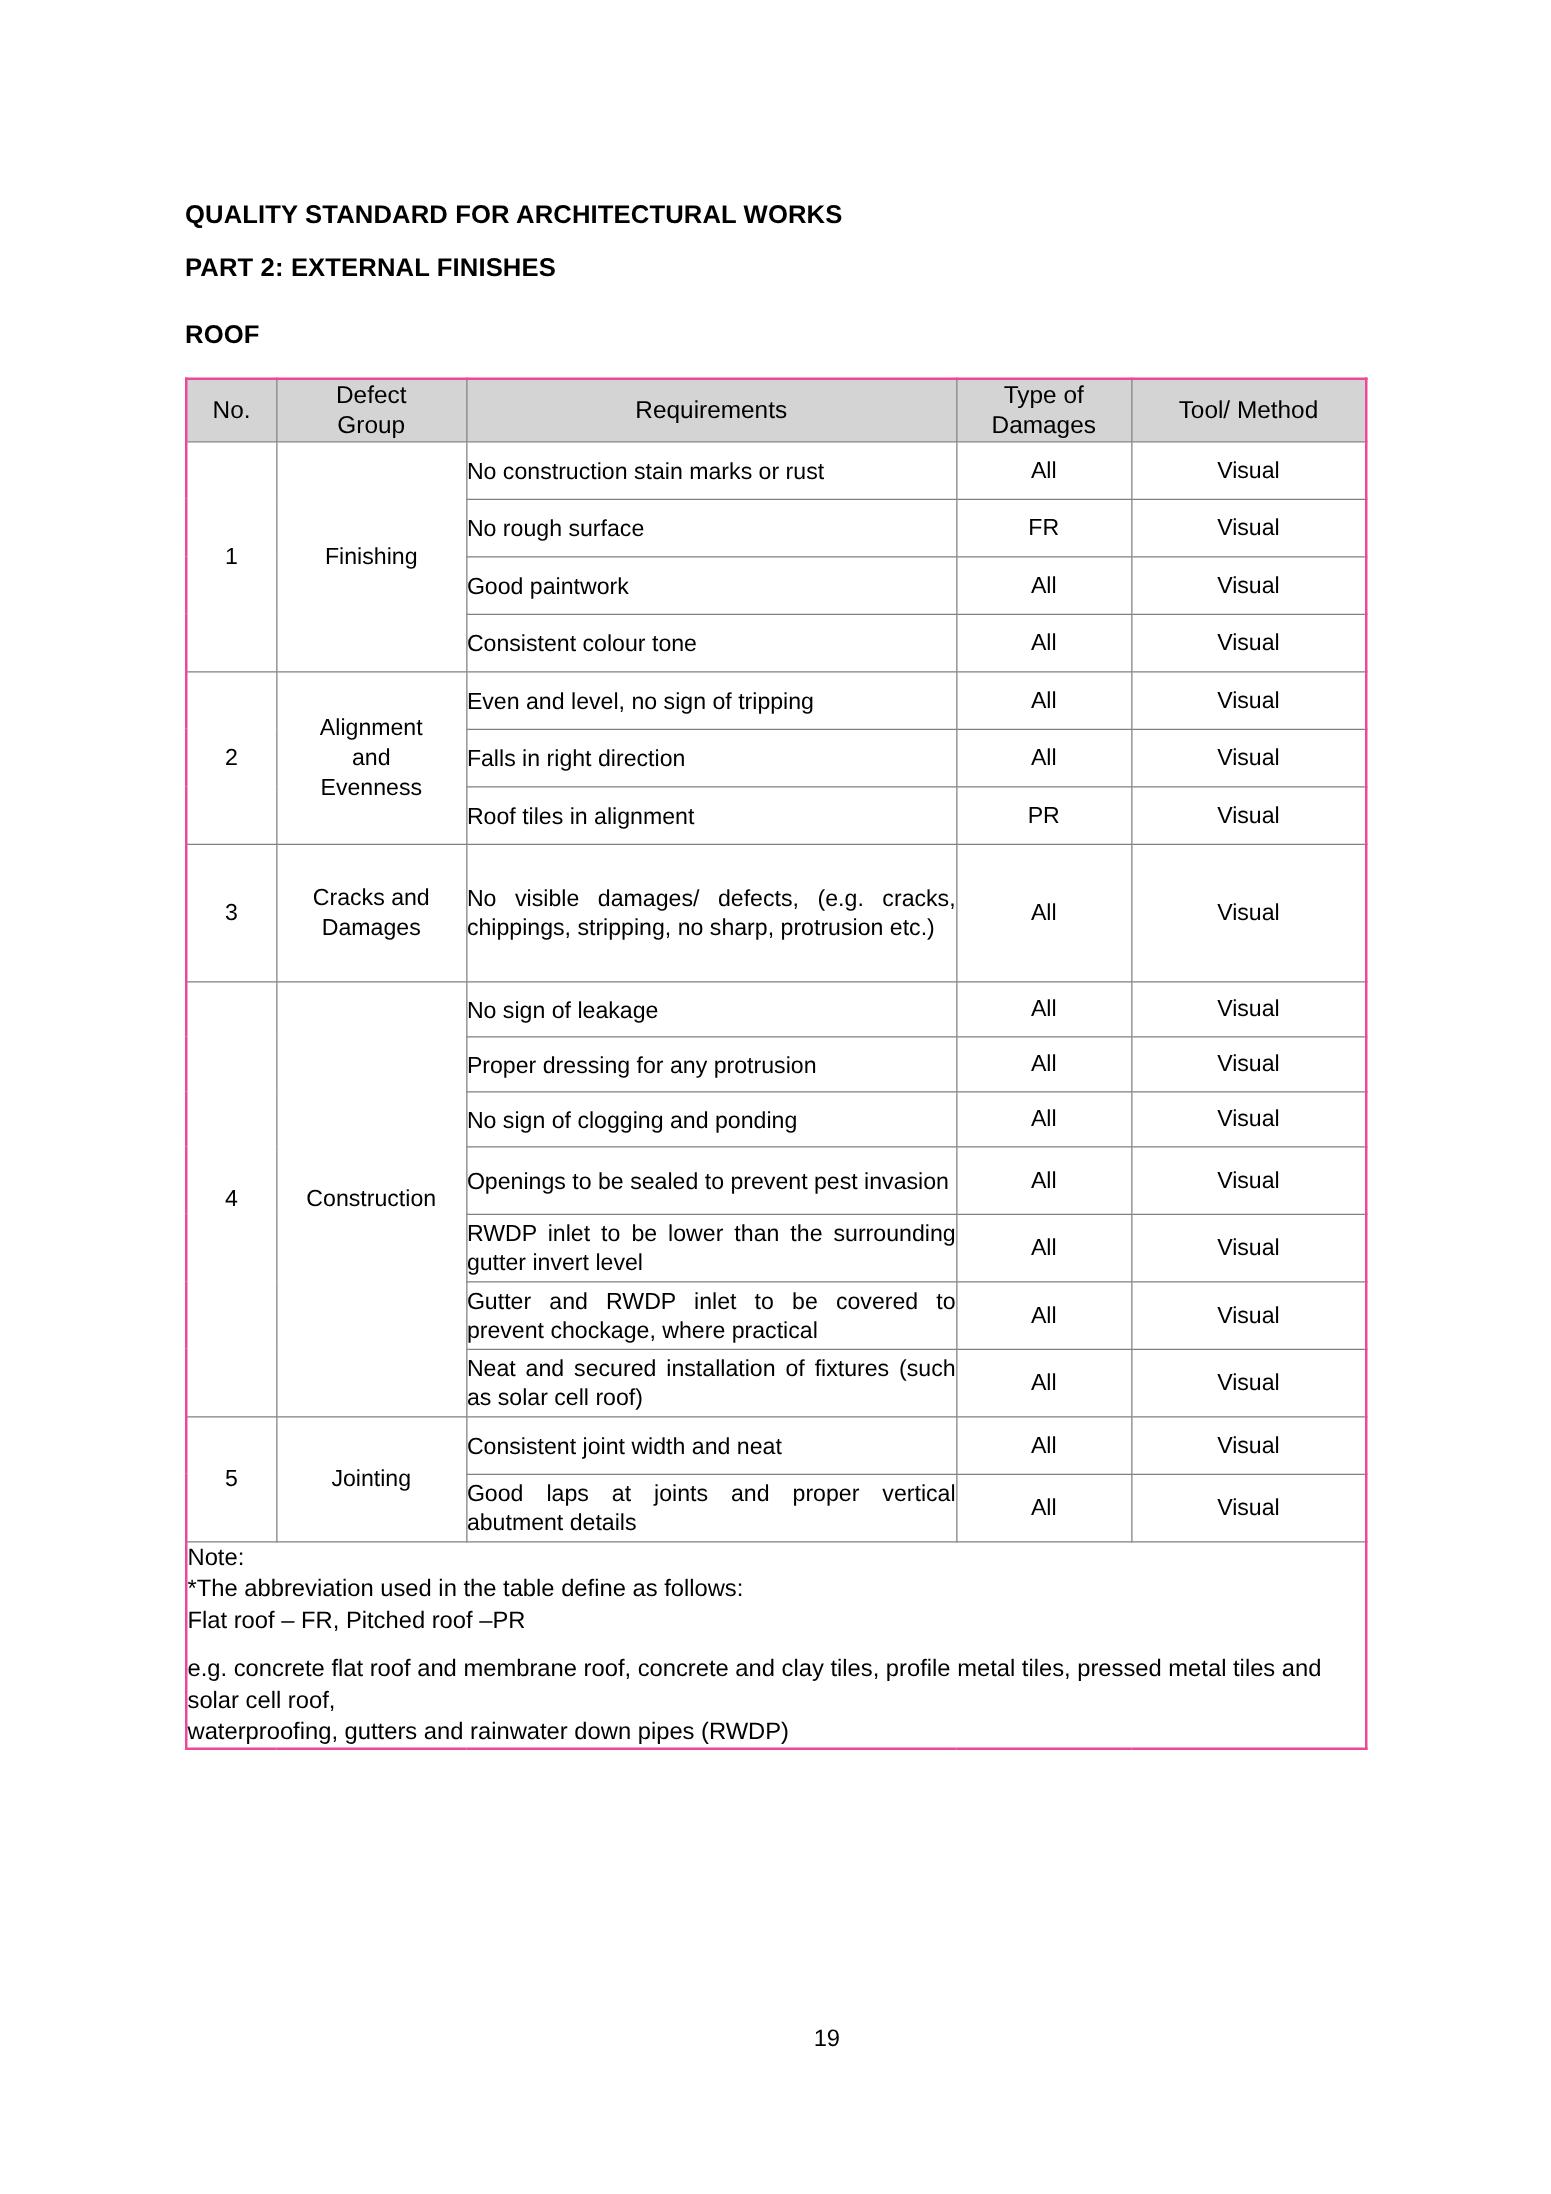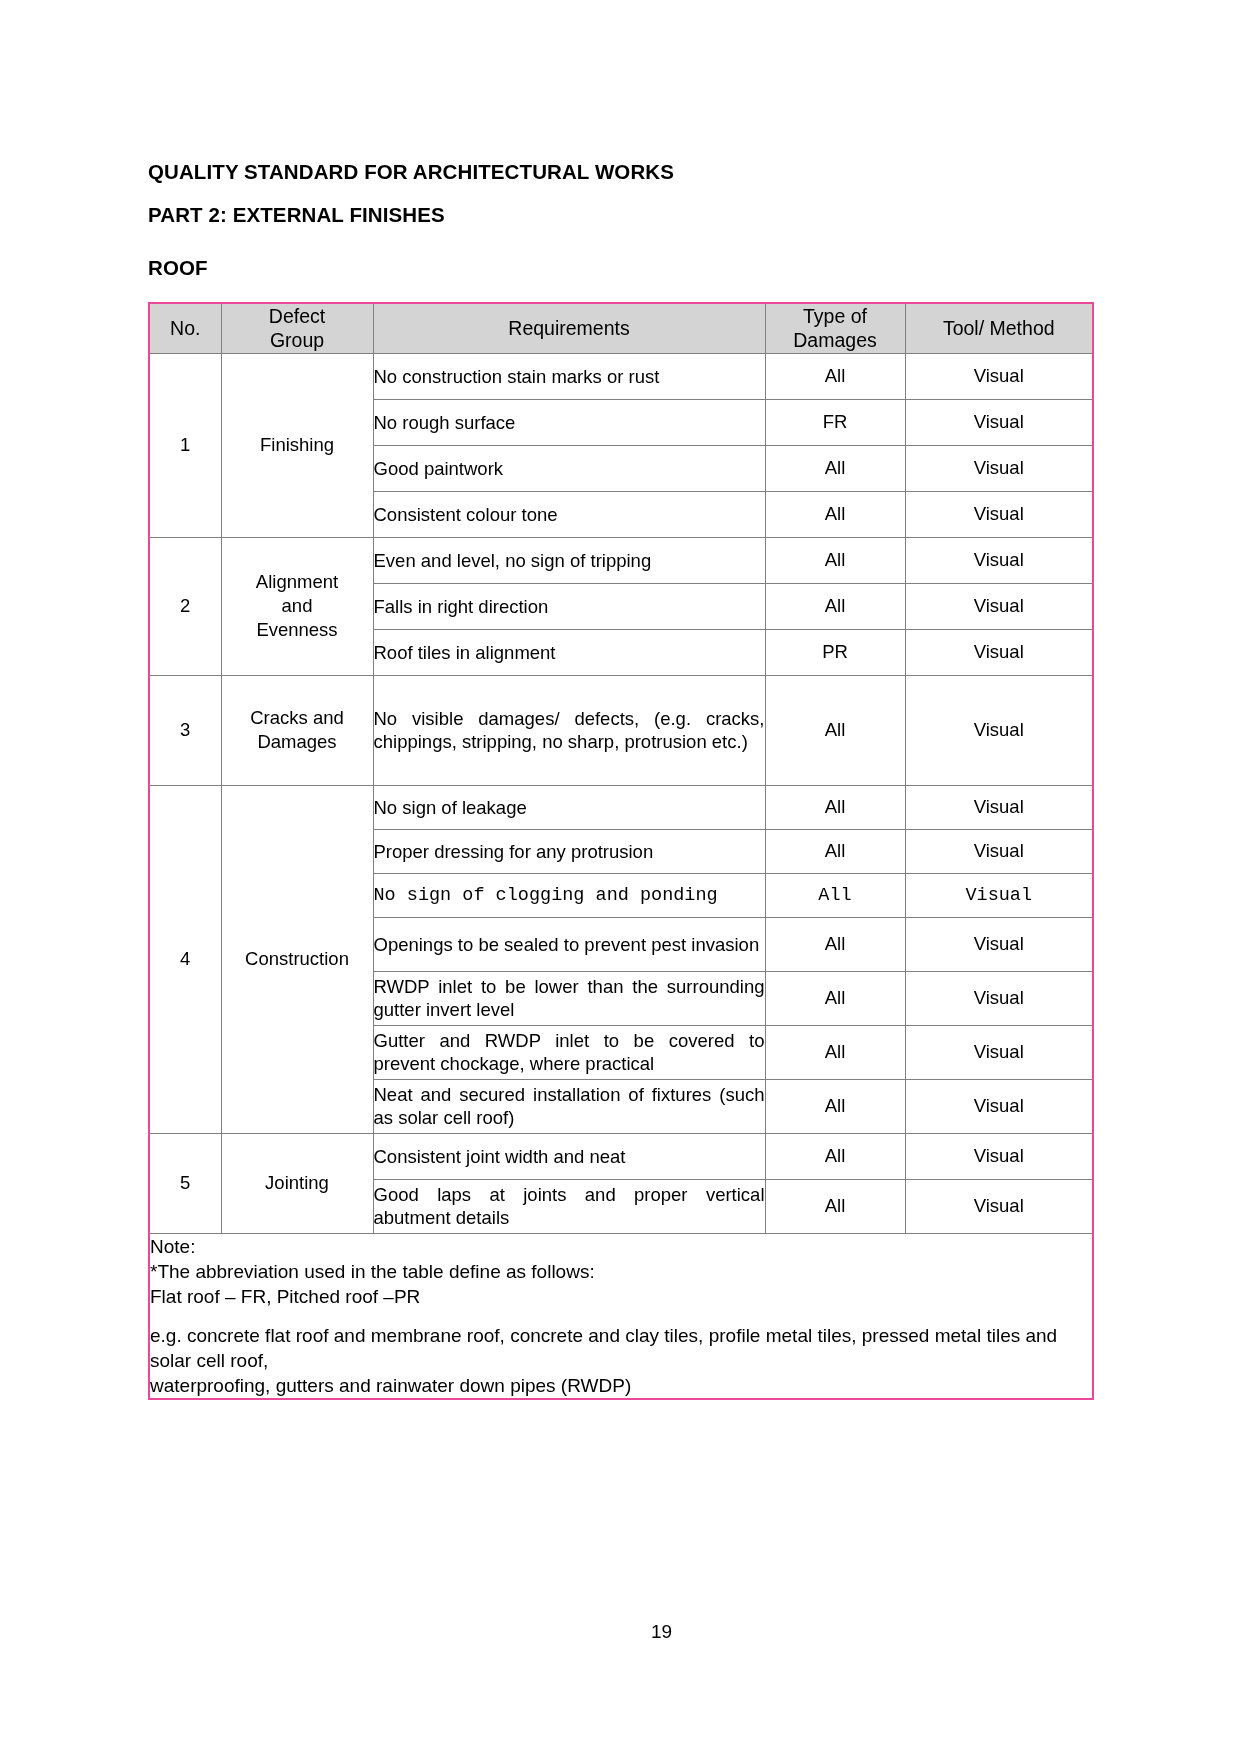--- a/index.html
+++ b/index.html
@@ -190,21 +190,21 @@
           <td class="grp-cell" rowspan="7">Construction</td>
           <td class="req-cell">No sign of leakage</td>
           <td class="type-cell">All</td>
           <td class="tool-cell">Visual</td>
         </tr>
         <tr style="height: 44px;">
           <td class="req-cell">Proper dressing for any protrusion</td>
           <td class="type-cell">All</td>
           <td class="tool-cell">Visual</td>
         </tr>
-        <tr style="height: 44px; font-family: Liberation Mono, monospace;">
+        <tr style="height: 44px;">
           <td class="req-cell">No sign of clogging and ponding</td>
           <td class="type-cell">All</td>
           <td class="tool-cell">Visual</td>
         </tr>
         <tr style="height: 54px;">
           <td class="req-cell">Openings to be sealed to prevent pest invasion</td>
           <td class="type-cell">All</td>
           <td class="tool-cell">Visual</td>
         </tr>
         <tr style="height: 54px;">

